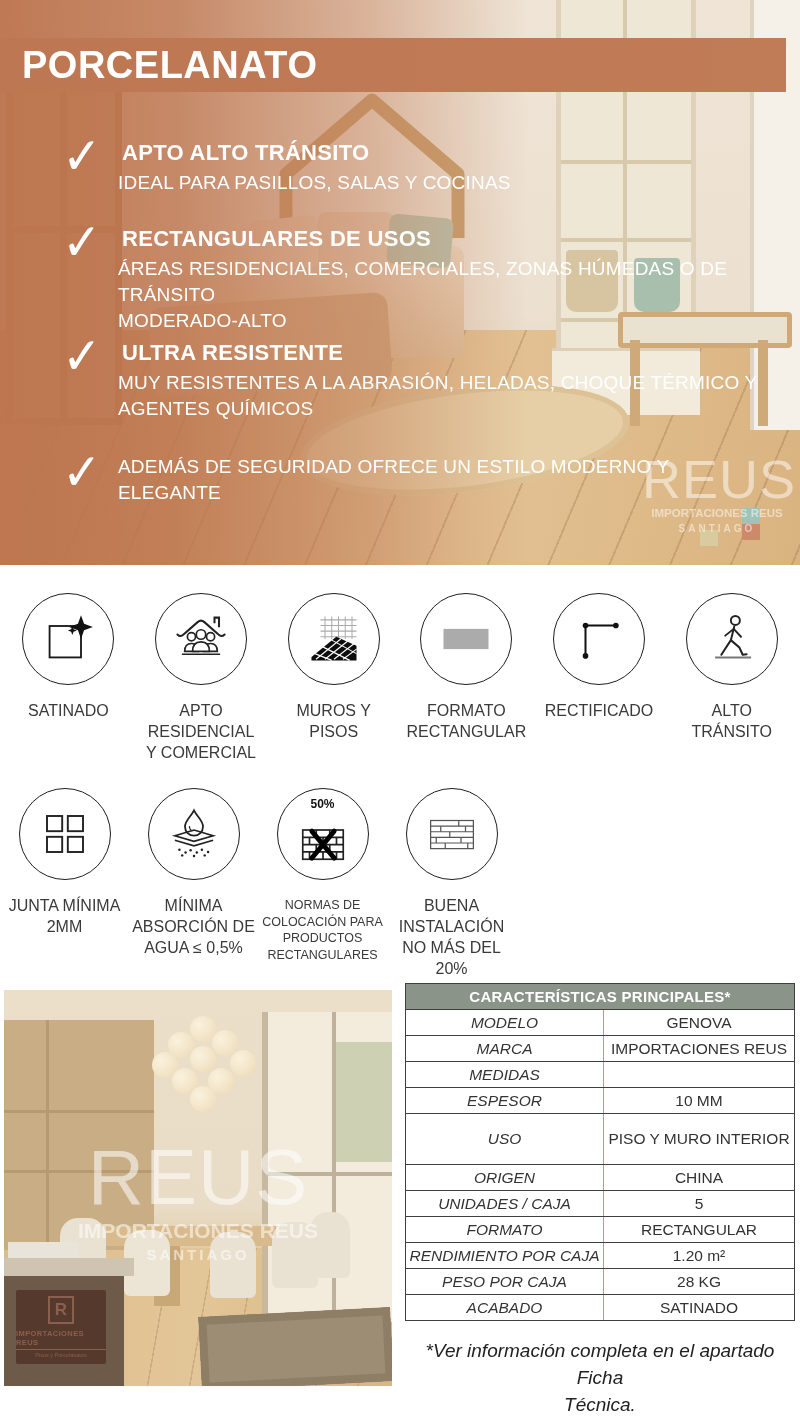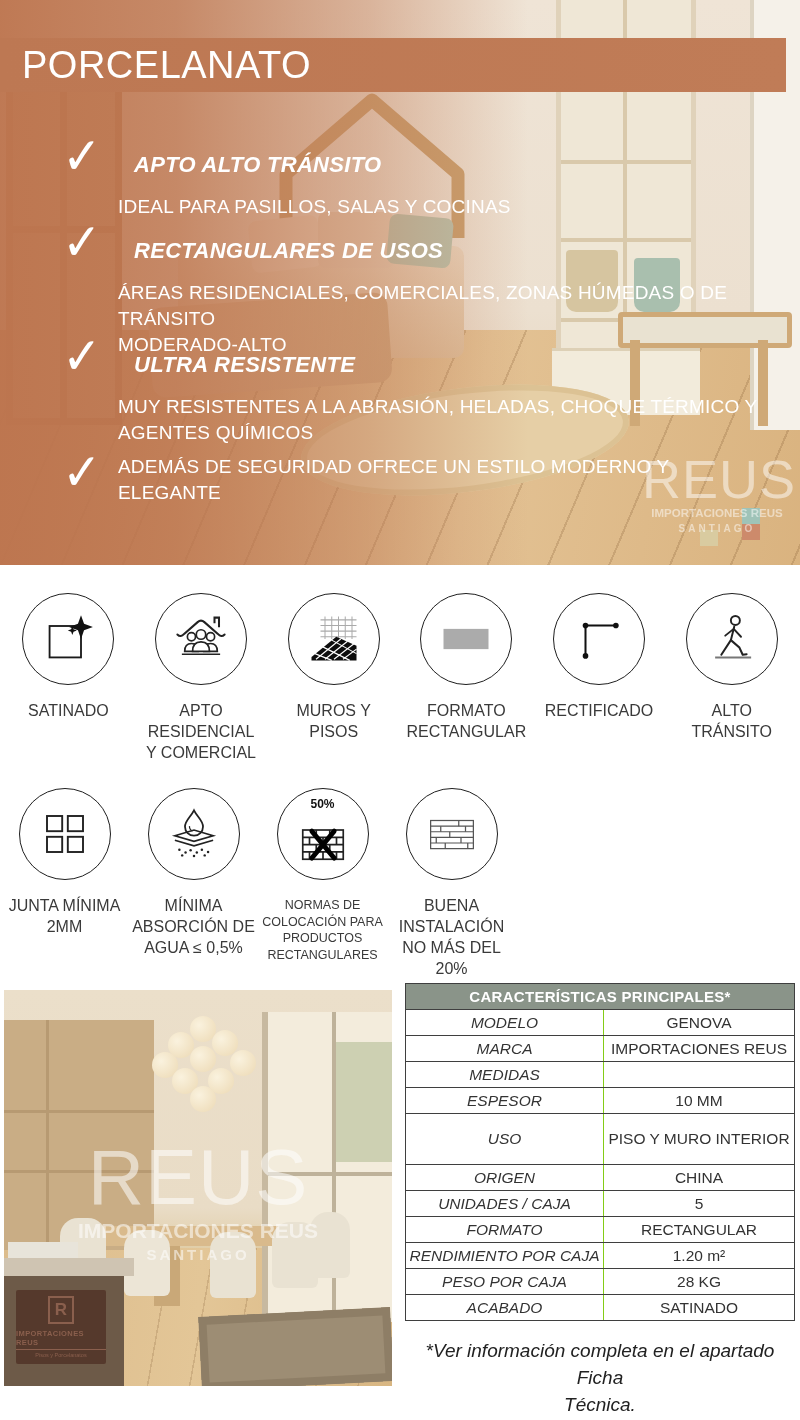--- a/index.html
+++ b/index.html
@@ -51,26 +51,26 @@
   .l1{left:630px}.l2{left:758px}
   .toy{position:absolute;width:18px;height:16px;}
   .t1{left:742px;top:508px;background:#9fc3b8;}
   .t2{left:742px;top:524px;background:#cd8a6b;}
   .t3{left:700px;top:530px;background:#d9cba0;}
   .h-overlay{position:absolute;inset:0;
         background:linear-gradient(90deg,rgba(189,117,79,.96) 0%,rgba(189,117,79,.82) 22%,
                    rgba(191,120,82,.45) 46%,rgba(191,120,82,0) 66%);}
   .banner{position:absolute;left:0;top:38px;width:786px;height:54px;
         background:linear-gradient(90deg,#bd7853,#c07c57);display:flex;align-items:center;}
-  .banner h1{margin:0 0 0 22px;font-size:38px;font-weight:normal;color:#ffffff;letter-spacing:.5px;}
+  .banner h1{margin:0 0 0 22px;font-size:38px;font-weight:bold;color:#ffffff;letter-spacing:.5px;}
   .bullet{position:absolute;left:60px;width:700px;color:#fff;}
   .bullet .chk{position:absolute;left:0;top:-6px;font-size:52px;font-weight:400;line-height:52px;
         color:#ffffff;transform:scaleX(.9);}
   .bullet .btxt{margin-left:58px;}
-  .bullet h2{margin:16px;font-size:22px;font-weight:bold;letter-spacing:.3px;line-height:26px;font-style:italic;}
+  .bullet h2{margin:4px;font-size:22px;font-weight:bold;letter-spacing:.3px;line-height:26px;}
   .bullet p{margin:2px 0 0;font-size:19px;line-height:26px;white-space:pre-line;letter-spacing:.2px;}
   .bu1{top:136px}.bu2{top:222px}.bu3{top:336px}.bu4{top:452px}
   .wm{position:absolute;text-align:center;color:#fff;line-height:1;}
   .wm .wm-name{font-weight:normal;letter-spacing:1px;}
   .wm .wm-sub{font-weight:bold;}
   .wm .wm-city{font-weight:bold;letter-spacing:3px;}
   .hero-wm{right:8px;top:452px;width:150px;opacity:.5;}
   .hero-wm .wm-name{font-size:54px;}
   .hero-wm .wm-sub{font-size:11.5px;margin-top:2px;}
   .hero-wm .wm-city{font-size:10px;margin-top:4px;}

